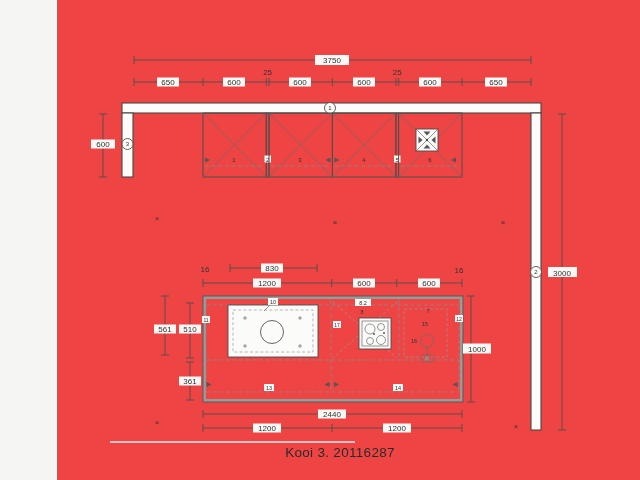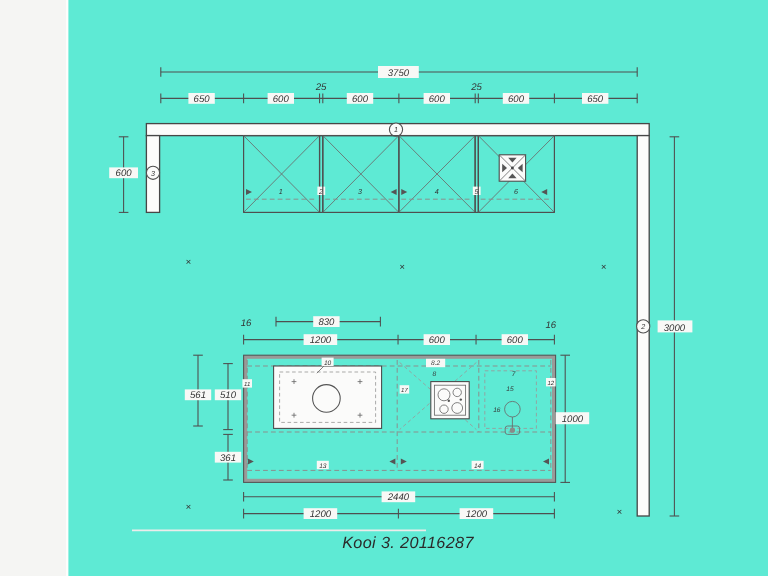--- a/index.html
+++ b/index.html
@@ -1,20 +1,19 @@
 <!DOCTYPE html>
 <html><head>
 <meta charset="utf-8">
 <style>
   html,body{margin:0;padding:0;background:#e9e9e7;}
   .page{
     position:relative;width:640px;height:480px;overflow:hidden;
-    background:#5eead4;
+    background:#ef4444;
     font-family:"Liberation Sans", sans-serif;
-    font-style:italic;
   }
   .page-left-strip{position:absolute;left:0;top:0;width:55px;height:480px;background:#f5f5f3;}
   .page-fold-line{position:absolute;left:55px;top:0;width:2px;height:480px;background:#fdfdfc;}
   svg{position:absolute;left:0;top:0;}
   svg text{fill:#333;font-family:"Liberation Sans", sans-serif;}
   .t8{font-size:8px;}
   .t6{font-size:6px;}
   .t55{font-size:5.5px;}
   .t5{font-size:5px;}
   .title-t{font-size:13.5px;fill:#2b2b2b;letter-spacing:.3px;}

